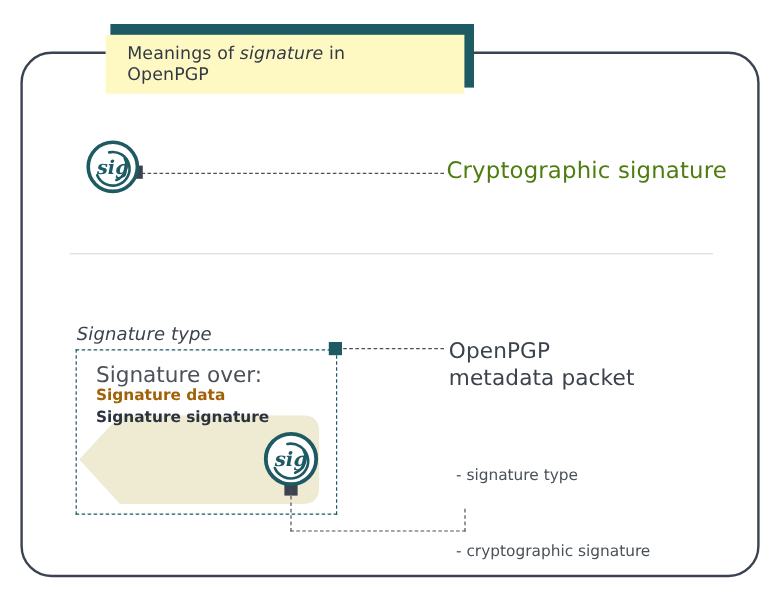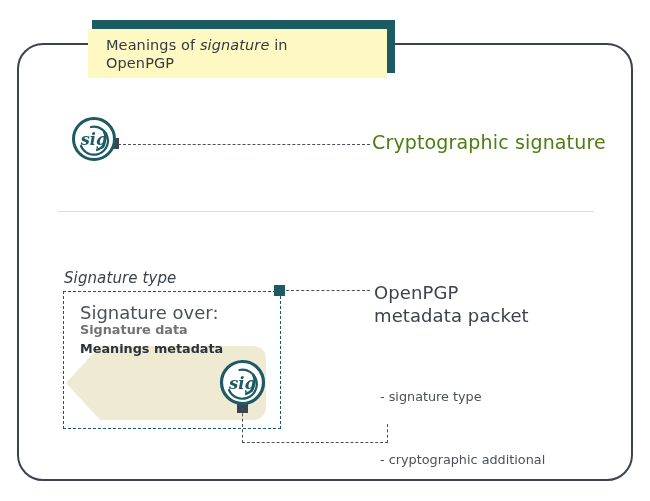--- a/index.html
+++ b/index.html
@@ -140,21 +140,21 @@
     font-size: 18px;
     color: #4b5159;
     white-space: nowrap;
   }
   #sig-data-label {
     position: absolute;
     left: 80px;
     top: 322px;
     font-size: 12.8px;
     font-weight: bold;
-    color: #737373;
+    color: #a16207;
     white-space: nowrap;
   }
   #sig-meta-label {
     position: absolute;
     left: 80px;
     top: 341px;
     font-size: 12.8px;
     font-weight: bold;
     color: #2b3240;
     white-space: nowrap;
@@ -256,21 +256,21 @@
 <div id="sig-type-box"></div>
 
 <div id="banner">
   <svg width="200" height="74" viewBox="0 0 200 74">
     <path d="M 34 0 L 186 0 Q 200 0 200 14 L 200 60 Q 200 74 186 74 L 34 74 L 0 37 Z" fill="#efead2"></path>
   </svg>
 </div>
 
 <div id="sig-over-label">Signature over:</div>
 <div id="sig-data-label">Signature data</div>
-<div id="sig-meta-label">Meanings metadata</div>
+<div id="sig-meta-label">Signature signature</div>
 
 <div class="seal" id="seal-2">
   <svg width="50" height="62" viewBox="0 0 50 62">
 
     <rect x="19" y="44" width="11" height="11" fill="#3b4250"></rect>
 
     <circle cx="24.5" cy="24.5" r="21" fill="#ffffff" stroke="#1d5a63" stroke-width="3.2"></circle>
 
     <path d="M 11 32 A 14.5 14.5 0 1 0 21.5 12" fill="none" stroke="#1d5a63" stroke-width="2.2" stroke-linecap="round"></path>
     <path d="M 35 17 A 13.5 13.5 0 0 1 28 36" fill="none" stroke="#1d5a63" stroke-width="2.2" stroke-linecap="round"></path>
@@ -282,14 +282,14 @@
 <div id="dash-h1"></div>
 <div id="dash-v2"></div>
 
 <div id="sig-type-anchor"></div>
 <div id="dash-2"></div>
 
 <div id="packet-title"><span>OpenPGP</span><br><span>metadata packet</span></div>
 
 <div id="packet-list">
   <div class="packet-item">- signature type</div>
-  <div class="packet-item">- cryptographic additional</div>
+  <div class="packet-item">- cryptographic signature</div>
 </div>
 
 </body></html>

